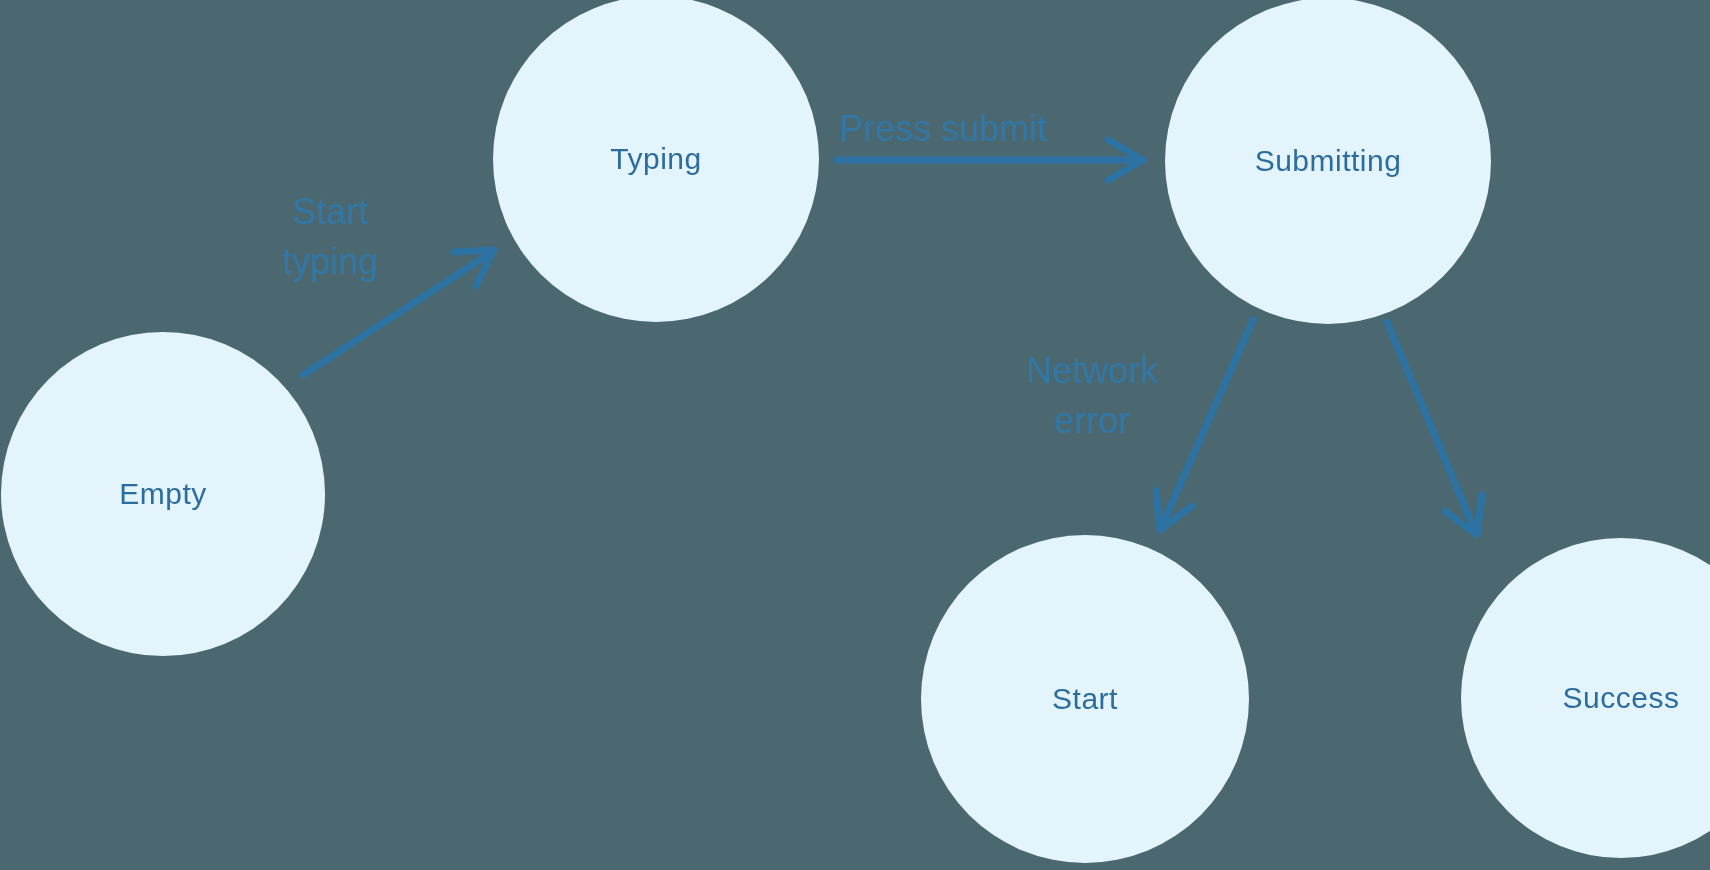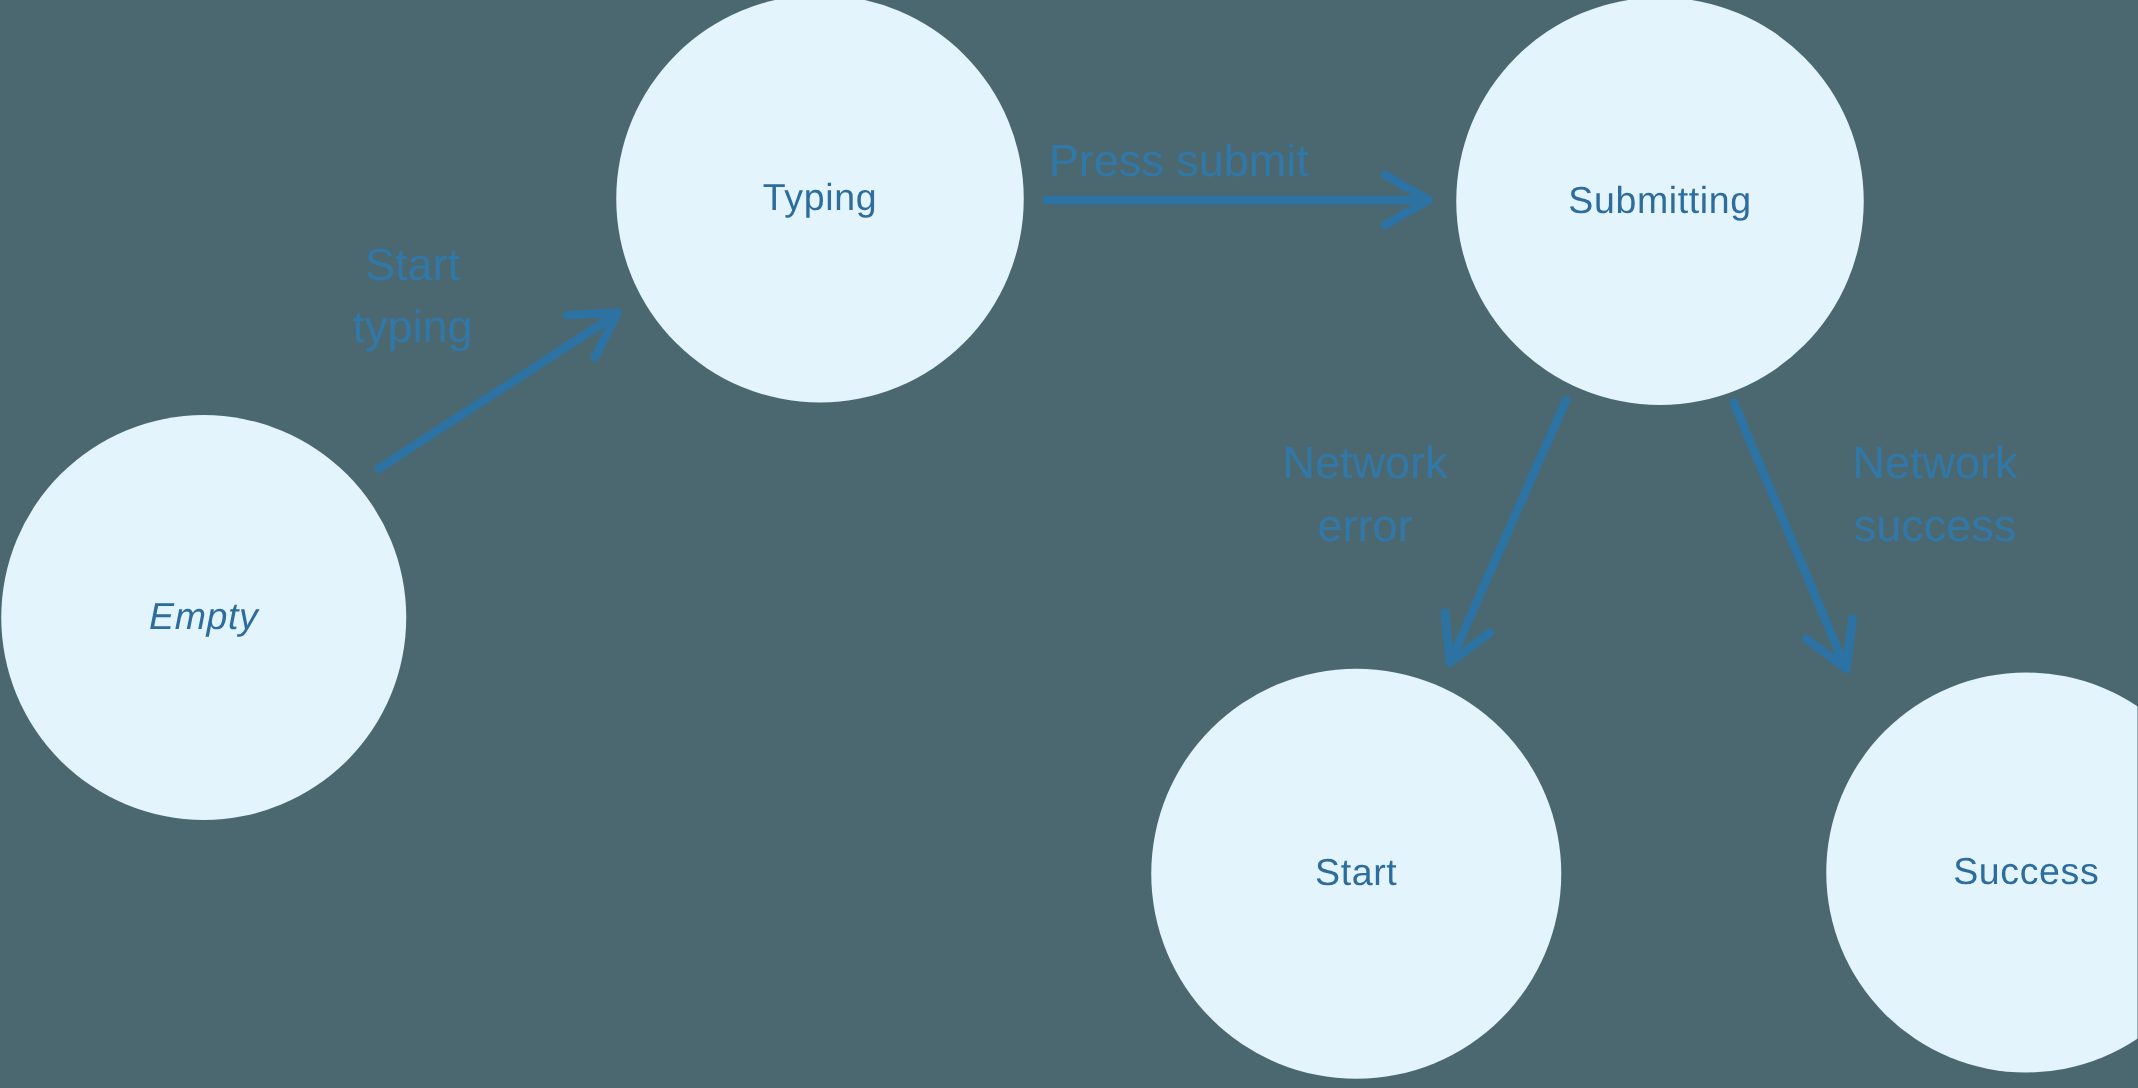--- a/index.html
+++ b/index.html
@@ -45,21 +45,21 @@
     align-items: center;
     justify-content: center;
   }
   .node-label {
     color: var(--node-text);
     font-size: 30px;
     font-weight: 500;
     letter-spacing: 0.5px;
     white-space: nowrap;
   }
-  .node-empty      { left: 1px;    top: 332px; width: 324px; height: 324px; font-style: italic; }
+  .node-empty      { left: 1px;    top: 332px; width: 324px; height: 324px; }
   .node-typing     { left: 493px;  top: -4px;  width: 326px; height: 326px; }
   .node-submitting { left: 1165px; top: -2px;  width: 326px; height: 326px; }
   .node-error      { left: 921px;  top: 535px; width: 328px; height: 328px; }
   .node-success    { left: 1461px; top: 538px; width: 320px; height: 320px; }
   .edge-label {
     position: absolute;
     transform: translate(-50%, -50%);
     color: var(--edge-label);
     font-size: 36px;
     font-weight: 500;
@@ -111,15 +111,14 @@
     <span class="node-label">Start</span>
   </div>
 
   <div class="node node-success">
     <span class="node-label">Success</span>
   </div>
 
   <div class="edge-label lbl-start-typing">Start typing</div>
   <div class="edge-label lbl-press-submit">Press submit</div>
   <div class="edge-label lbl-network-error">Network error</div>
-  <div class="edge-label lbl-network-success">Network success</div>
 
 </div>
 
 </body></html>

